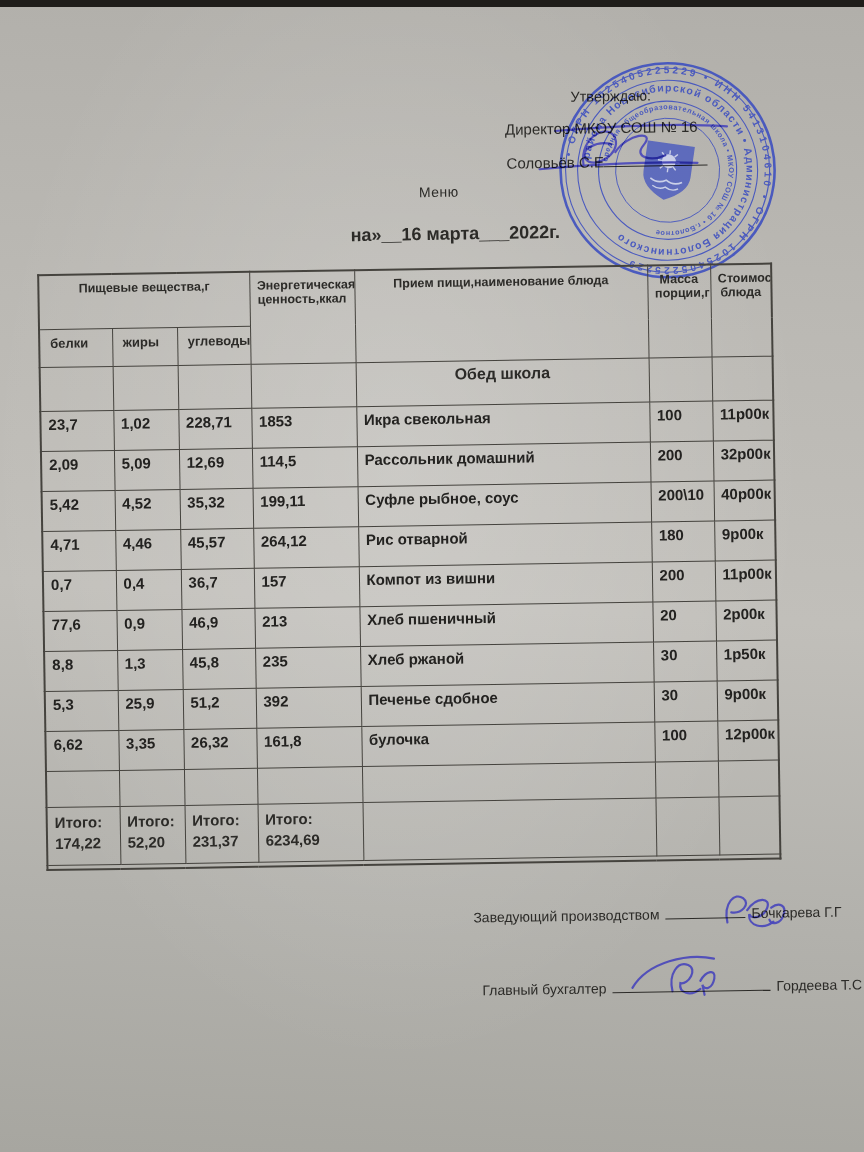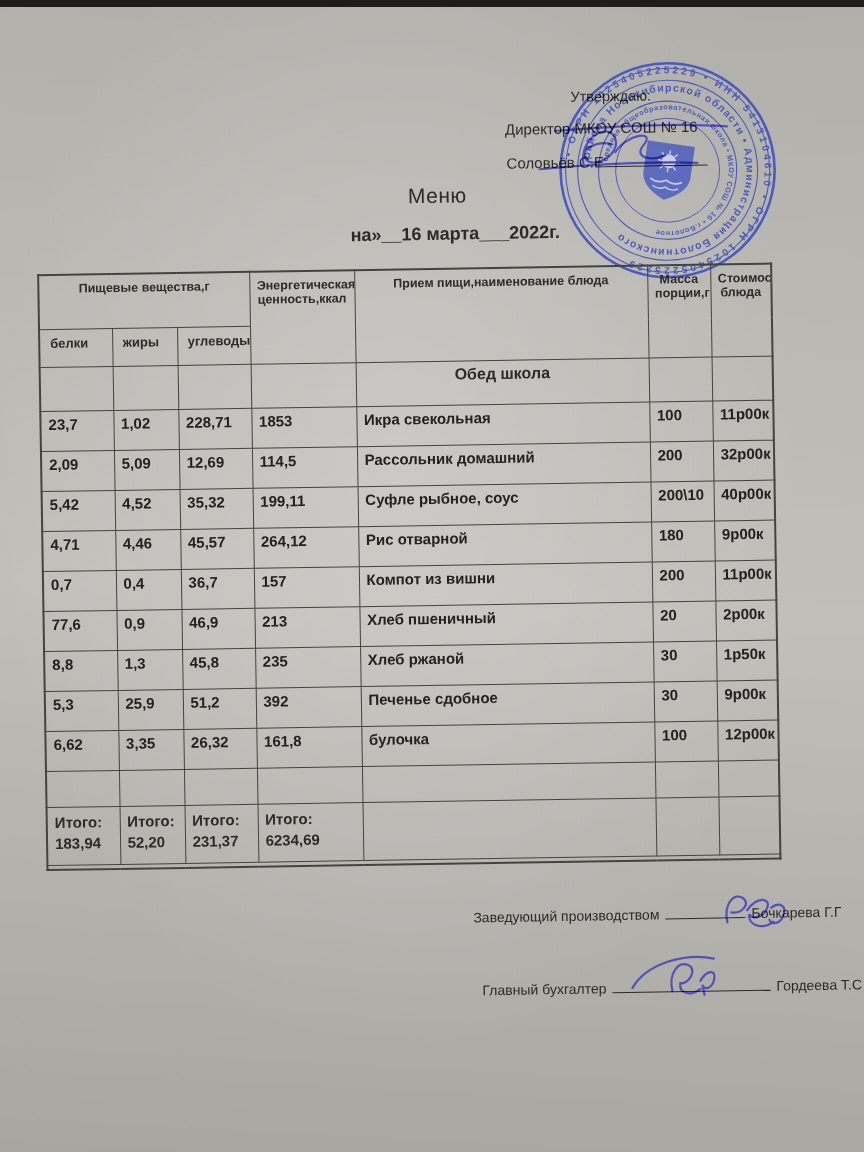--- a/index.html
+++ b/index.html
@@ -19,21 +19,21 @@
   }
   .content { position:absolute; inset:0; transform:rotate(-0.9deg); }
 
   
   .approve       { position:absolute; left:578px; top:84px;  font-size:14.5px; }
   .director-line { position:absolute; left:512px; top:115px; font-size:15px; }
   .director-name { position:absolute; left:513px; top:149px; font-size:15px; }
   .sign-line { display:inline-block; border-bottom:1.4px solid #2c2b28; height:12px; vertical-align:baseline; }
   .director-name .sign-line { width:104px; }
 
-  .doc-title { position:absolute; left:414px; top:177px; font-size:21px; letter-spacing:0.5px; }
+  .doc-title { position:absolute; left:425px; top:177px; font-size:14px; letter-spacing:0.5px; }
   .date-line { position:absolute; left:356px; top:217px; font-size:18px; font-weight:600; }
 
   
   .stamp {
     position:absolute; left:562px; top:55px; width:224px; height:224px;
     mix-blend-mode:multiply; opacity:0.88; transform:rotate(9deg);
   }
   .stamp text { fill:#3b4dc0; font-weight:700; font-family:"Liberation Sans", sans-serif; }
   .stamp .ring-num   { font-size:10px;  letter-spacing:3px; }
   .stamp .ring-dist  { font-size:10.5px; letter-spacing:1.2px; }
@@ -252,21 +252,21 @@
           <td></td>
             <td></td>
             <td></td>
             <td></td>
           <td></td>
             <td></td>
             <td></td>
         </tr>
 
         <tr class="totals-row">
-          <td><span>Итого:</span><br><span>183,94</span></td>
+          <td><span>Итого:</span><br><span>174,22</span></td>
           <td><span>Итого:</span><br><span>52,20</span></td>
           <td><span>Итого:</span><br><span>231,37</span></td>
           <td><span>Итого:</span><br><span>6234,69</span></td>
           <td></td>
             <td></td>
             <td></td>
         </tr>
         <tr class="spacer-row">
           <td colspan="7"></td>
         </tr>

